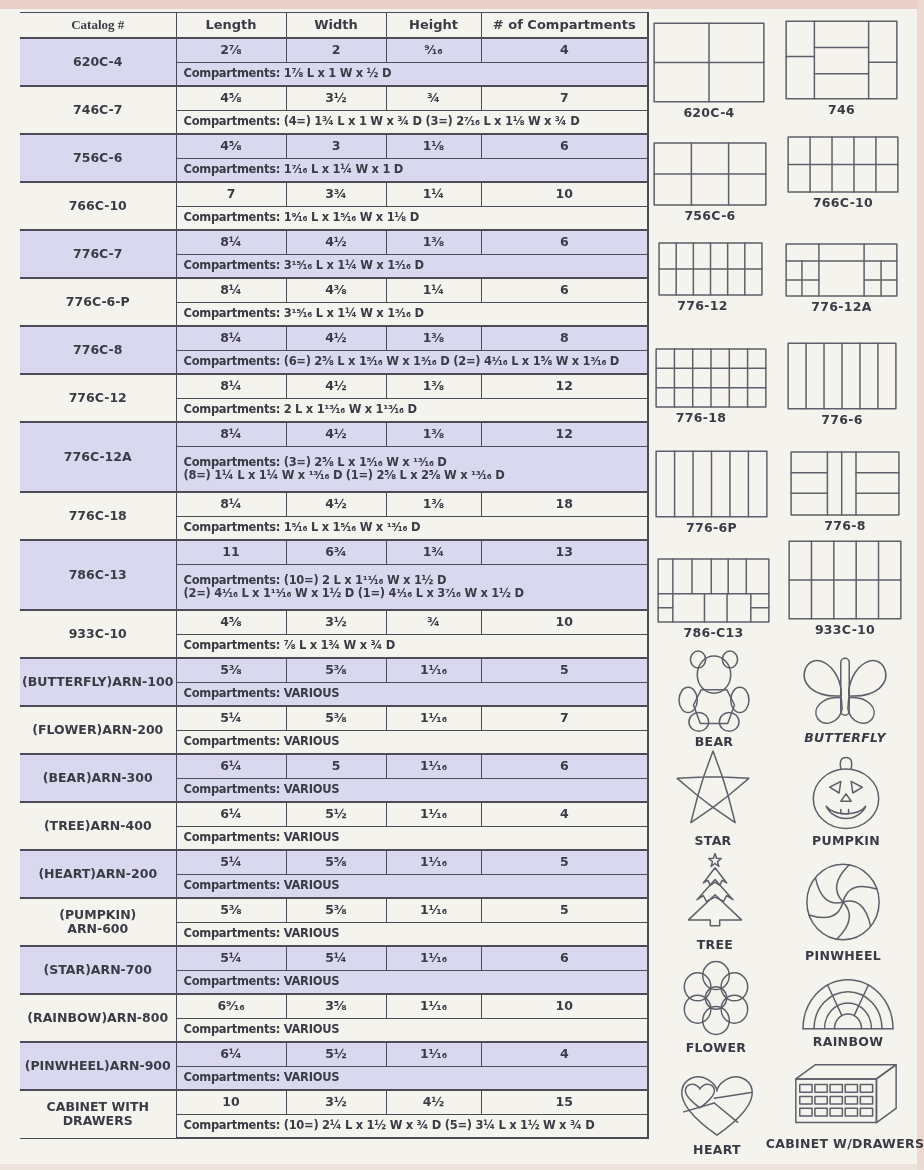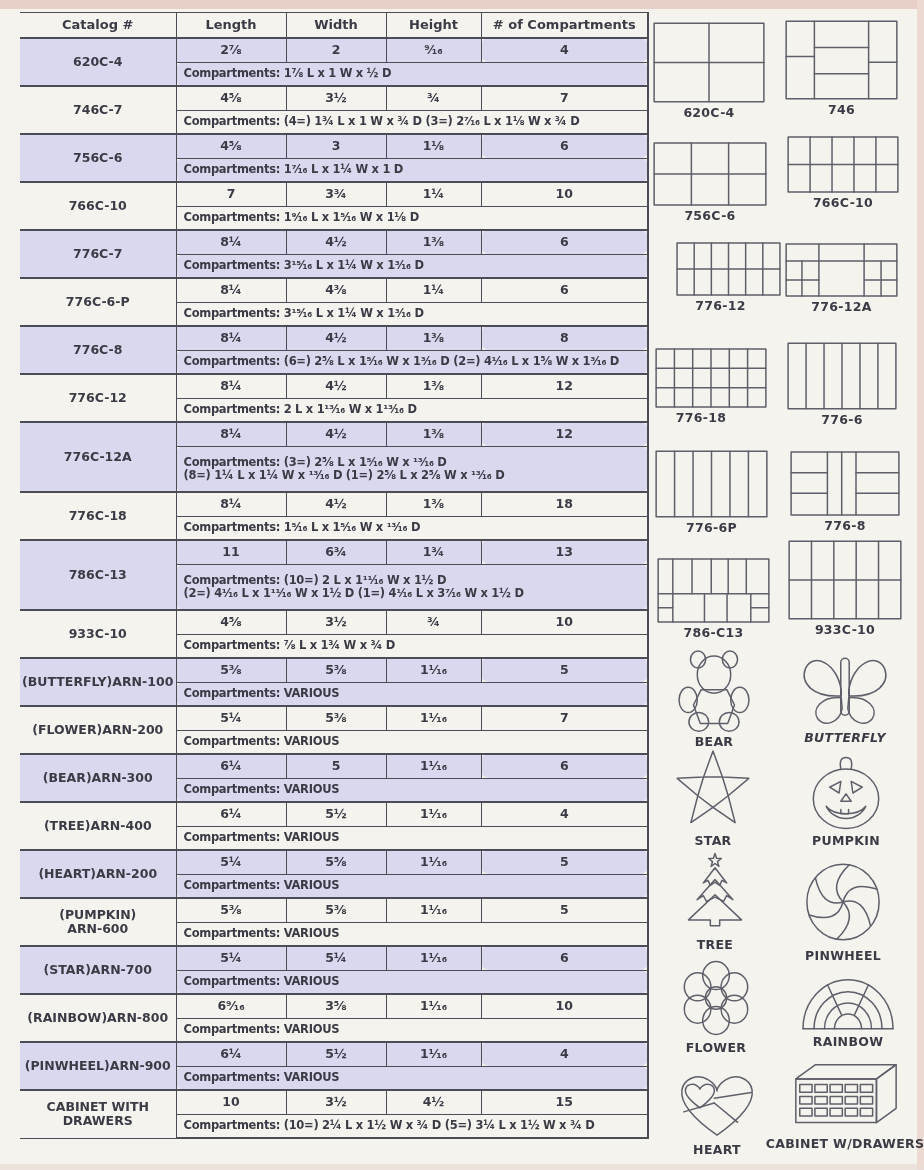--- a/index.html
+++ b/index.html
@@ -22,22 +22,22 @@
     border:1.5px solid #4c4c56;
     font-weight:bold;text-align:center;
     font-size:12.5px;line-height:1.12;
     padding:0 2px;overflow:hidden;
   }
   #spec-table thead td{
     border-top:1.6px solid #4c4c56;
     border-bottom:2.4px solid #4c4c56;
     font-size:13px;height:24px;background:transparent;
   }
-  #spec-table thead td:first-child{border-left:0;}
-  #spec-table td:last-child{border-right:2px solid #4c4c56;border-radius:8px;}
+  #spec-table thead td:first-child{border-left:0;font-family:Liberation Serif, serif;}
+  #spec-table td:last-child{border-right:2px solid #4c4c56;}
   #spec-table tr.group-start td{border-top:2.4px solid #4c4c56;}
   #spec-table tbody tr:last-child td{border-bottom:2.4px solid #4c4c56;}
   #spec-table td.cat{border-left:0;}
   #spec-table tr.dims{height:24px;}
   #spec-table tr.comp-row{height:24px;}
   #spec-table tr.comp-tall{height:46px;}
   #spec-table td.comp{
     text-align:left;padding-left:7px;
     font-size:11.5px;letter-spacing:-0.3px;white-space:nowrap;
   }
@@ -333,21 +333,21 @@
       <svg width="112" height="57" viewBox="0 0 100 60" preserveAspectRatio="none" style="stroke:#5f5f6a;fill:none;stroke-width:1.5;stroke-linejoin:round;stroke-linecap:round;">
         <rect x="1" y="1" width="98" height="58" vector-effect="non-scaling-stroke"></rect>
         <line x1="20.6" y1="1" x2="20.6" y2="59" vector-effect="non-scaling-stroke"></line>
         <line x1="40.2" y1="1" x2="40.2" y2="59" vector-effect="non-scaling-stroke"></line>
         <line x1="59.8" y1="1" x2="59.8" y2="59" vector-effect="non-scaling-stroke"></line>
         <line x1="79.4" y1="1" x2="79.4" y2="59" vector-effect="non-scaling-stroke"></line>
         <line x1="1" y1="30" x2="99" y2="30" vector-effect="non-scaling-stroke"></line>
       </svg>
       <div class="lbl" style="top:59px;">766C-10</div>
     </div>
-    <div class="diag" style="left:676px;top:242px;width:89px;border-radius:14px;">
+    <div class="diag" style="left:658px;top:242px;width:89px;border-radius:14px;">
       <svg width="105" height="54" viewBox="0 0 100 60" preserveAspectRatio="none" style="stroke:#5f5f6a;fill:none;stroke-width:1.5;stroke-linejoin:round;stroke-linecap:round;">
         <rect x="1" y="1" width="98" height="58" vector-effect="non-scaling-stroke"></rect>
         <line x1="17.333333333333332" y1="1" x2="17.333333333333332" y2="59" vector-effect="non-scaling-stroke"></line>
         <line x1="33.666666666666664" y1="1" x2="33.666666666666664" y2="59" vector-effect="non-scaling-stroke"></line>
         <line x1="50" y1="1" x2="50" y2="59" vector-effect="non-scaling-stroke"></line>
         <line x1="66.33333333333333" y1="1" x2="66.33333333333333" y2="59" vector-effect="non-scaling-stroke"></line>
         <line x1="82.66666666666667" y1="1" x2="82.66666666666667" y2="59" vector-effect="non-scaling-stroke"></line>
         <line x1="1" y1="30" x2="99" y2="30" vector-effect="non-scaling-stroke"></line>
       </svg>
       <div class="lbl" style="top:56px;">776-12</div>

